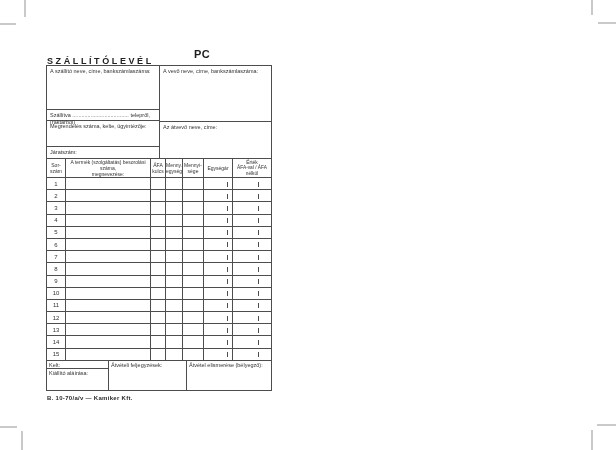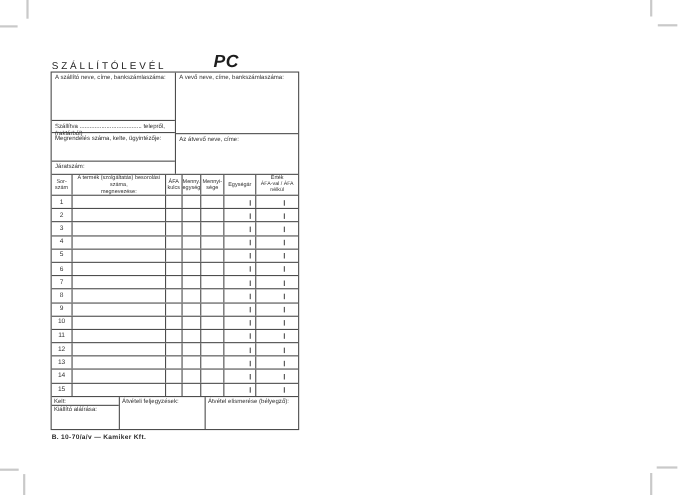--- a/index.html
+++ b/index.html
@@ -15,22 +15,22 @@
   .m-tl-v{left:24px;top:0;width:2px;height:17px;}
   .m-tl-h{left:0;top:23px;width:16px;height:2px;}
   .m-tr-v{left:591px;top:0;width:2px;height:15px;}
   .m-tr-h{left:598px;top:22px;width:18px;height:2px;}
   .m-bl-h{left:0;top:426px;width:17px;height:2px;}
   .m-bl-v{left:21px;top:431px;width:2px;height:19px;}
   .m-br-h{left:597px;top:424px;width:19px;height:2px;}
   .m-br-v{left:591px;top:430px;width:2px;height:20px;}
 
   .title-row{position:absolute;left:47px;top:50px;width:226px;height:14px;}
-  .form-title{font-weight:normal;font-size:9px;letter-spacing:2.6px;color:#222;white-space:nowrap;}
-  .form-code{position:absolute;left:147px;top:-2px;font-weight:bold;font-size:16px;color:#1d1d1d;letter-spacing:0.5px;font-style:italic;}
+  .form-title{font-weight:bold;font-size:9px;letter-spacing:2.6px;color:#222;white-space:nowrap;}
+  .form-code{position:absolute;left:147px;top:-2px;font-weight:bold;font-size:11px;color:#1d1d1d;letter-spacing:0.5px;}
 
   .form{position:absolute;left:46px;top:65px;width:226px;border:1px solid #4d4d4d;background:#fff;}
   .lbl{font-size:5.5px;line-height:1.25;color:#333;display:block;}
 
   .two-col{display:flex;height:93px;border-bottom:1px solid #4d4d4d;}
   .col-left{width:113px;border-right:1px solid #4d4d4d;display:flex;flex-direction:column;}
   .col-right{flex:1;display:flex;flex-direction:column;}
   .box{padding:2px 3px;}
   .supplier{height:45px;border-bottom:1px solid #4d4d4d;}
   .shipped{height:11px;border-bottom:1px solid #4d4d4d;padding-top:2px;}

